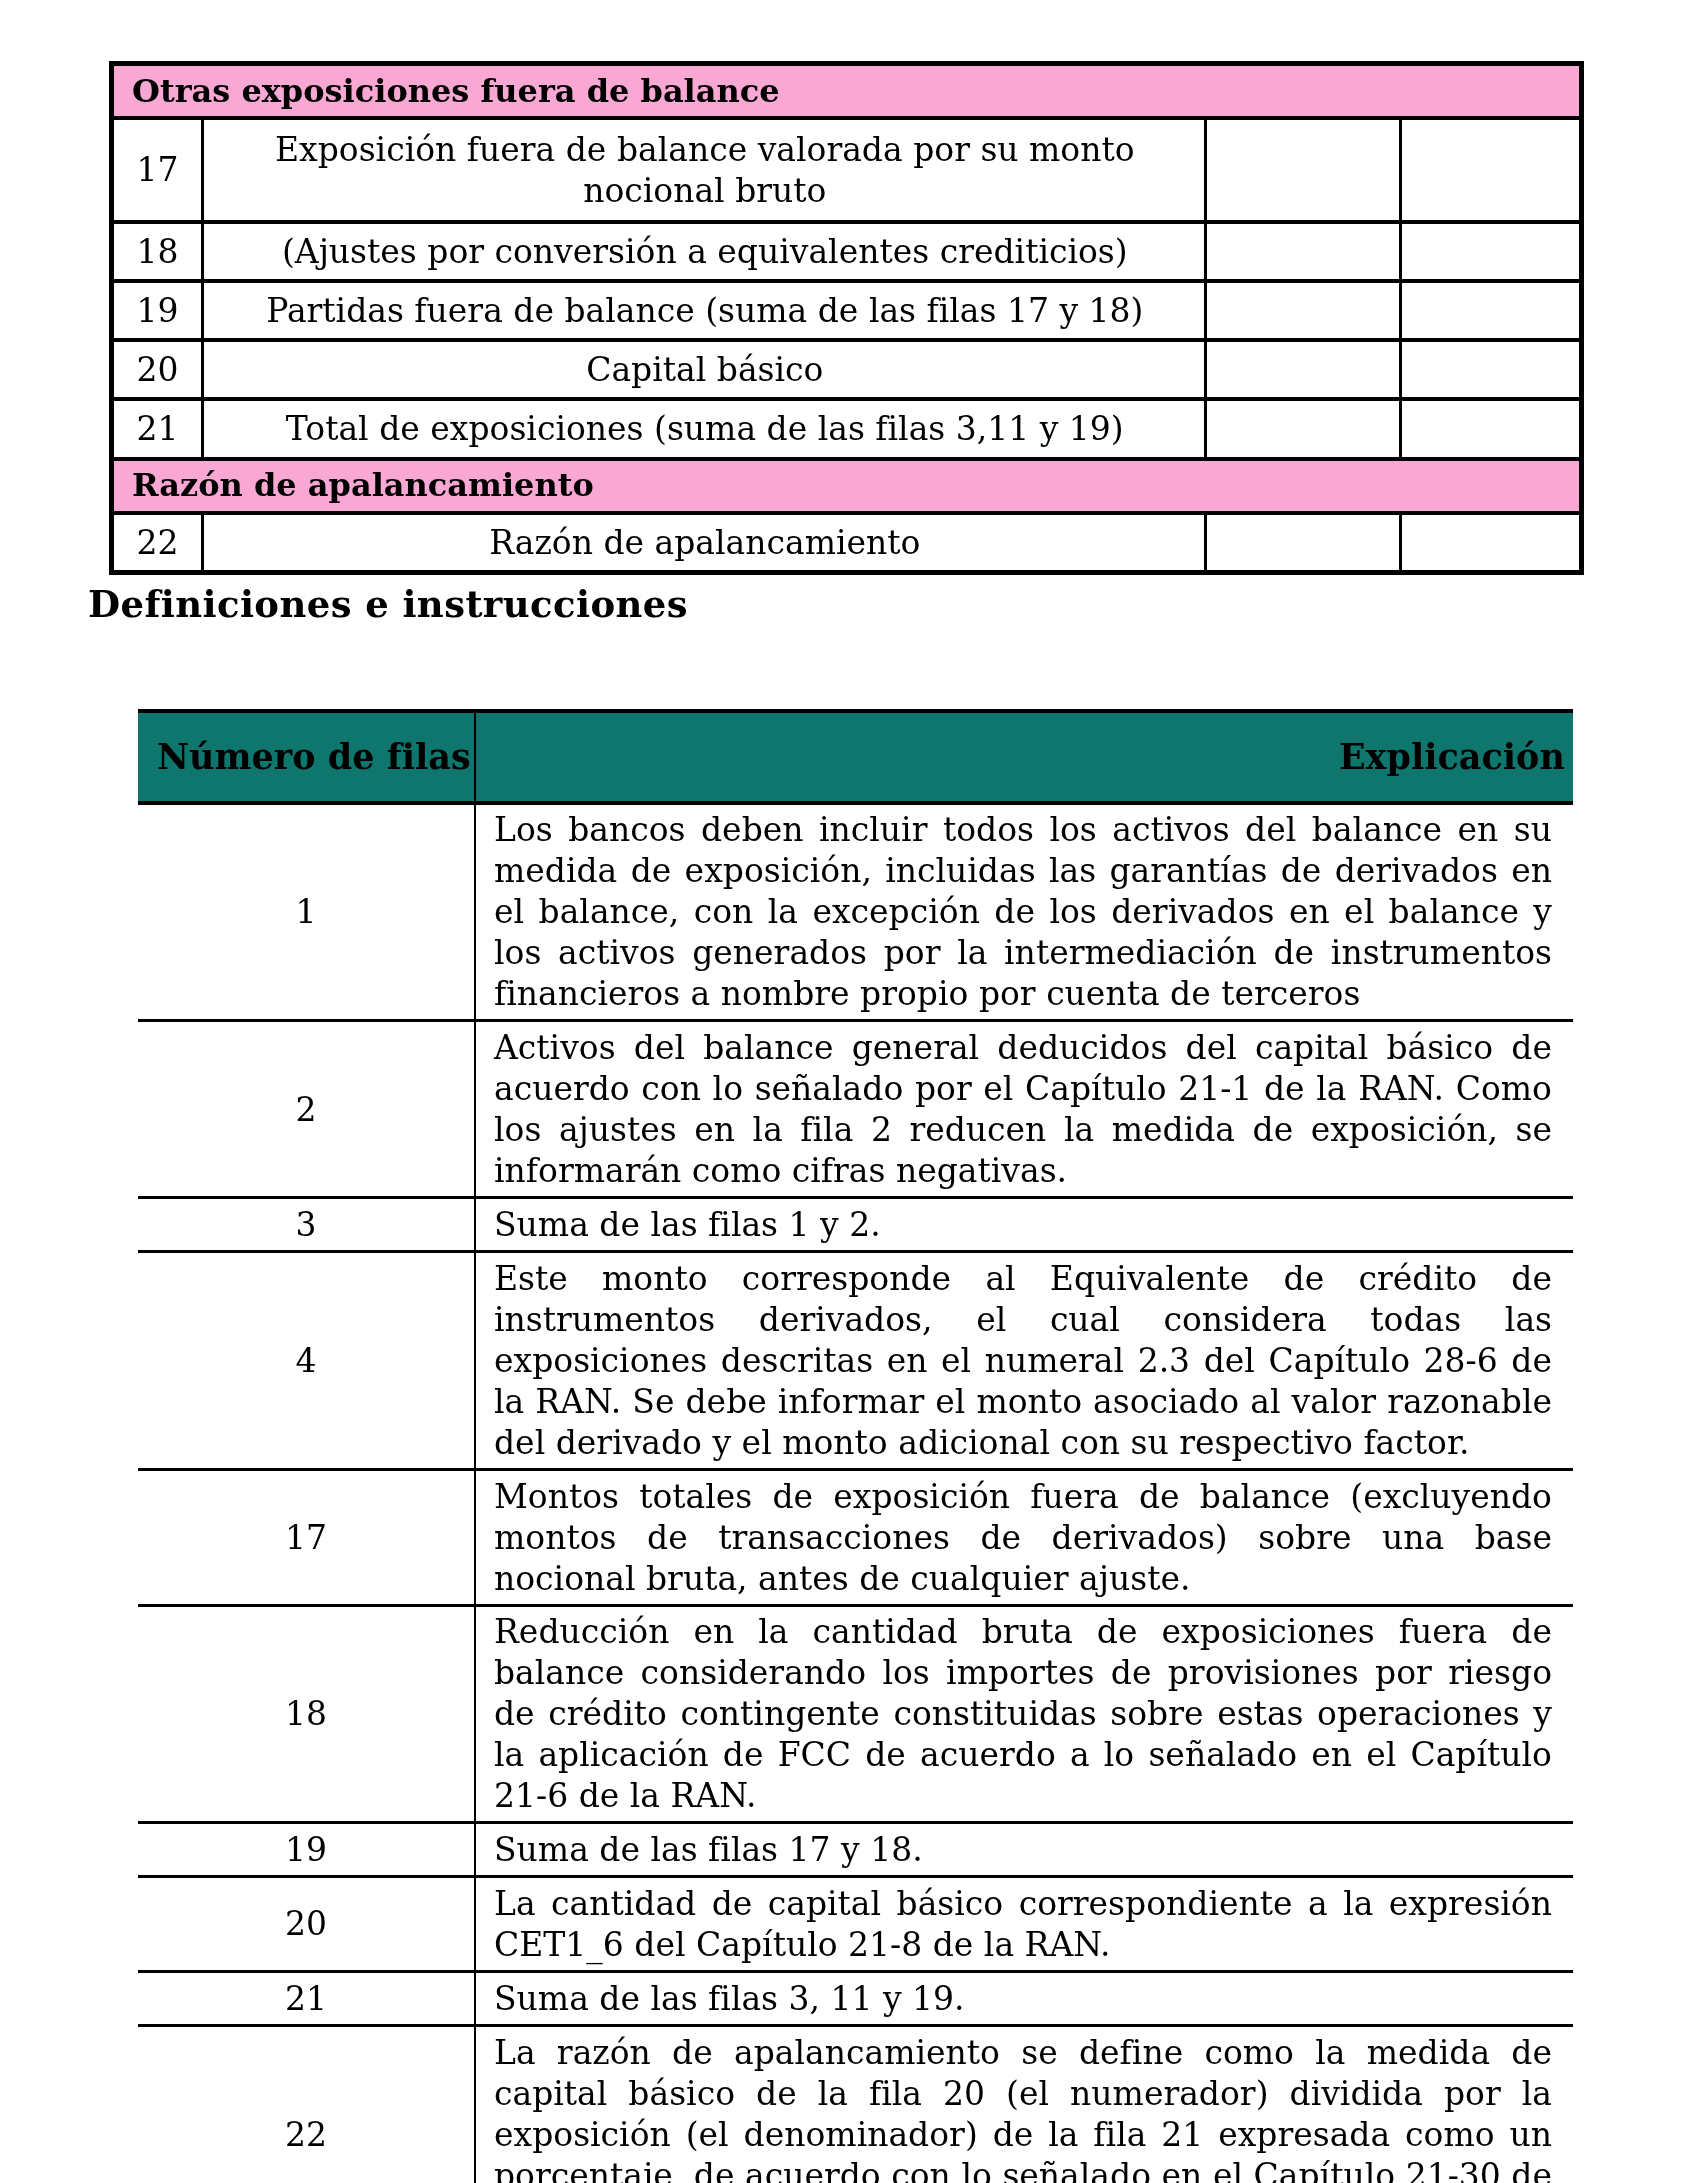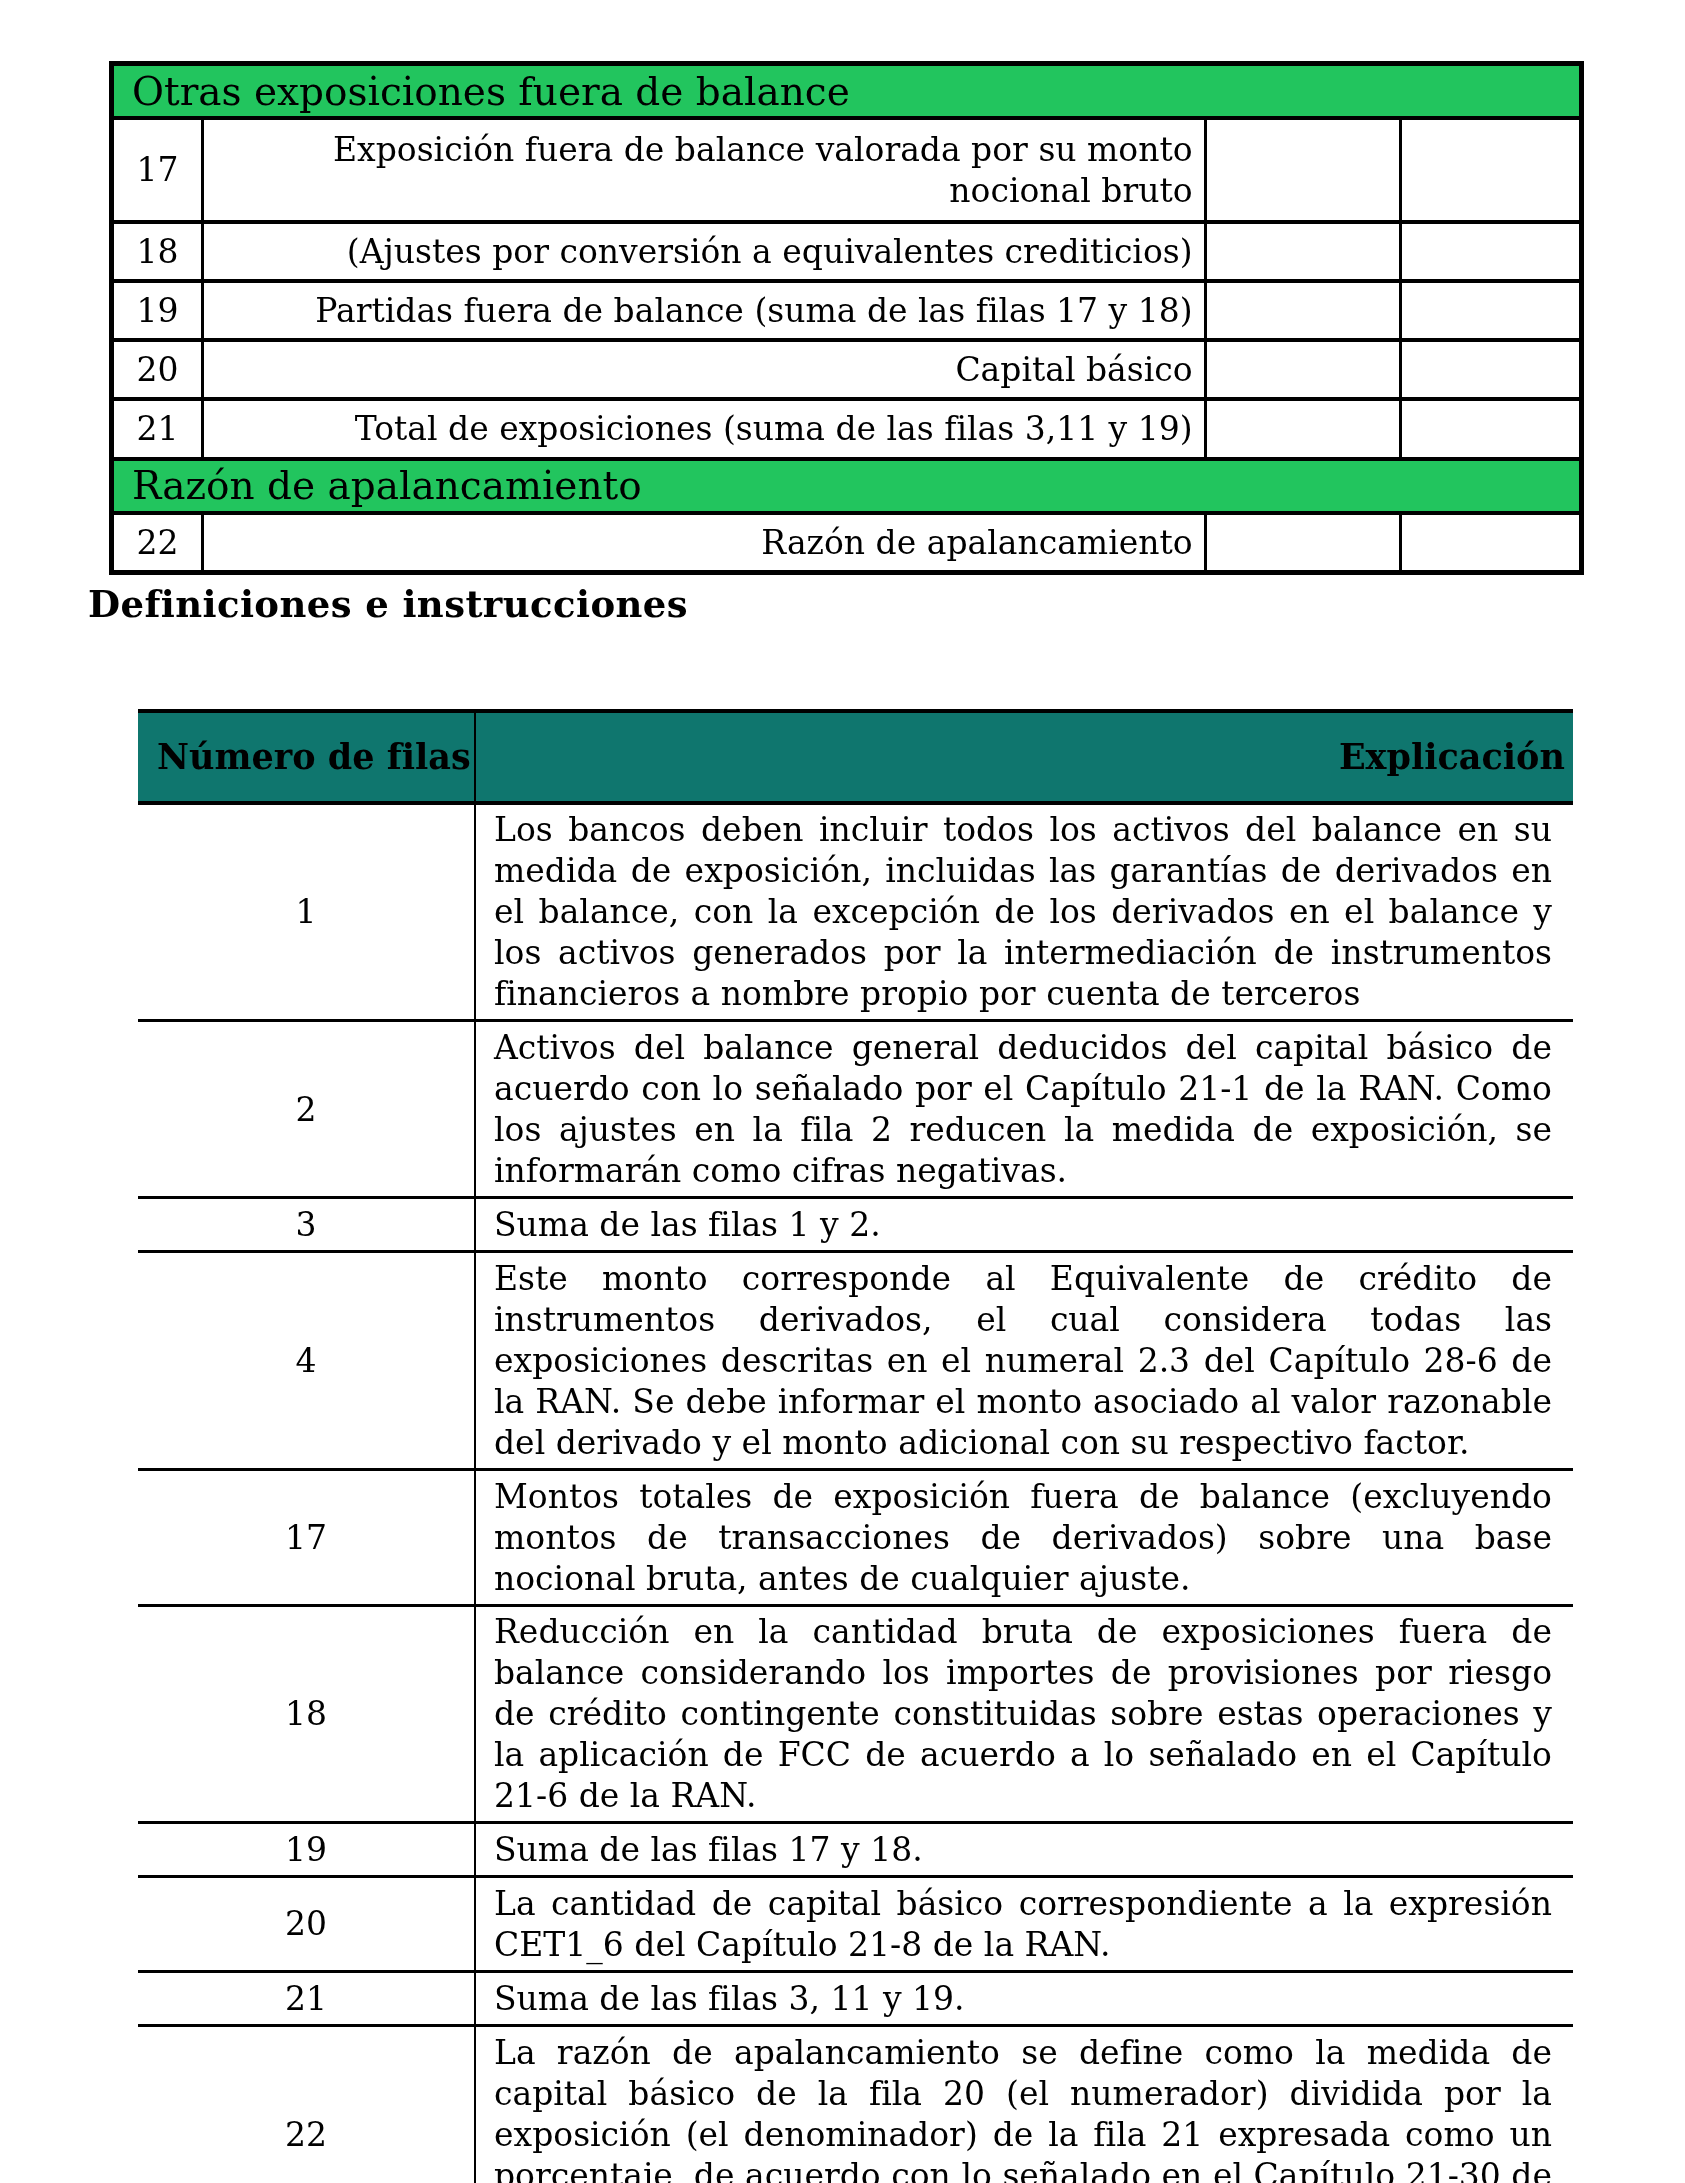--- a/index.html
+++ b/index.html
@@ -29,34 +29,34 @@
   table.toptbl td {
     border: 3.3px solid #000;
     border-top-width: 4.1px;
     border-bottom-width: 4.1px;
     font-size: 33px;
     line-height: 41px;
     vertical-align: middle;
     overflow: hidden;
   }
   table.toptbl td.sect {
-    background: #22c55e;
-    font-weight: normal;
-    font-size: 39px;
+    background: #f9a8d4;
+    font-weight: bold;
+    font-size: 32px;
     height: 47px;
     padding: 1.6px 8.1px 1.6px 18px;
   }
   table.toptbl td.num {
     text-align: center;
     height: 52px;
     padding: 1.6px 3.3px;
   }
   table.toptbl td.desc {
     padding: 3.3px 11.4px 3.3px 13px;
-    text-align: right;
+    text-align: center;
   }
   table.toptbl tr.tall td { height: 93px; }
   table.toptbl tr.b td.desc { font-weight: normal; font-size: 33px; margin-left: 37px; }
   table.toptbl td.val { height: 52px; }
 
   
   .defhead {
     position: absolute;
     left: 88px;
     top: 582px;

